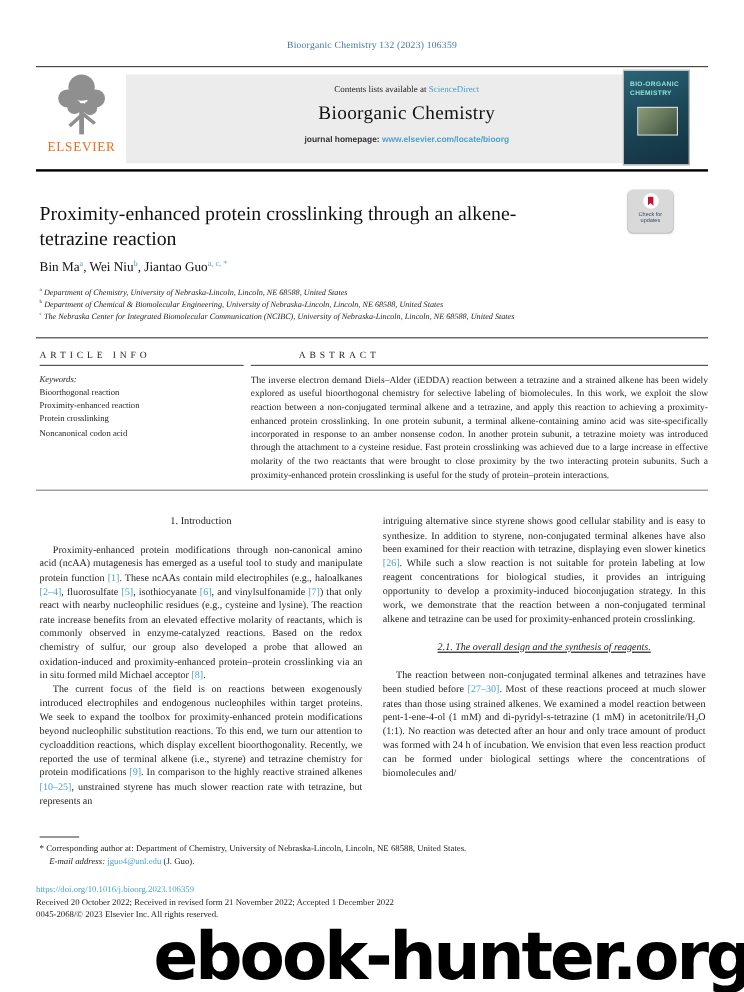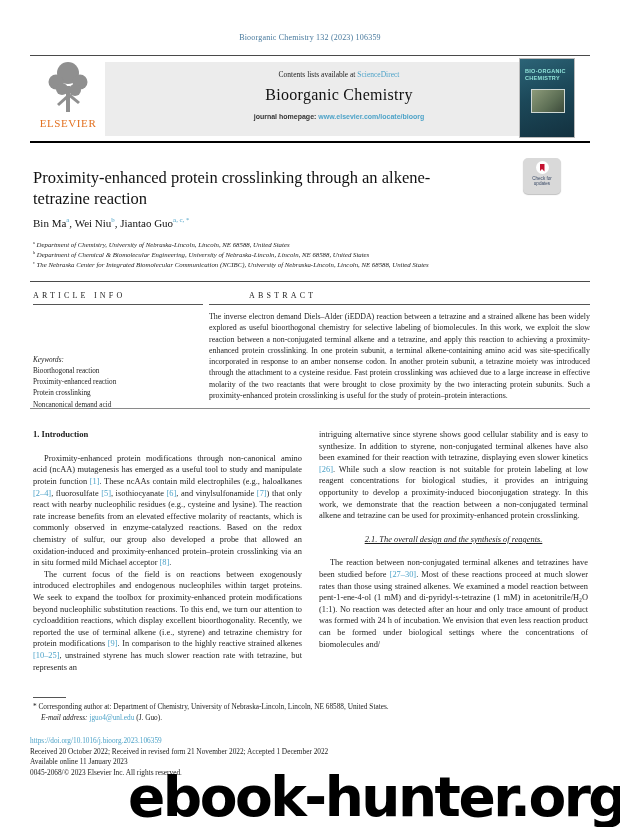--- a/index.html
+++ b/index.html
@@ -64,32 +64,32 @@
   .authors sup { color:#4ea3c8; }
 
   .affils { position:absolute; top:240px; left:33px; width:540px; font-size:6.8px; line-height:1.5; color:#222; }
   .affils .aff-line { font-style:italic; }
   .affils sup { font-style:normal; }
 
   
   .sec-heading { position:absolute; font-size:8px; letter-spacing:3.2px; color:#222; }
   .info-rule { position:absolute; top:304px; left:33px; width:170px; border-top:1px solid #555; }
   .abs-rule  { position:absolute; top:304px; left:209px; right:30px; border-top:1px solid #555; }
-  .keywords { position:absolute; top:311px; left:33px; width:165px; font-size:7.2px; line-height:1.55; color:#222;margin-top:44px; }
+  .keywords { position:absolute; top:311px; left:33px; width:165px; font-size:7.2px; line-height:1.55; color:#222; }
   .kw-label { font-style:italic; }
   .abstract {
     position:absolute; top:311px; left:209px; width:381px;
     font-size:7.9px; line-height:1.43; text-align:justify; color:#1c1c1c;
   }
 
   
   .col { position:absolute; top:429px; width:269px; font-size:8.4px; line-height:1.38; text-align:justify; color:#1c1c1c; }
   .col-left  { left:33px; }
   .col-right { left:319px; }
-  .blk-heading { font-weight:bold; font-size:8.6px; text-align:left; margin:14px 0 12px; }
+  .blk-heading { font-weight:normal; font-size:8.6px; text-align:center; margin:14px 0 12px; }
   .blk-heading:first-child { margin-top:0; }
   .blk-subheading { font-style:italic; font-size:8.4px; text-align:center; margin:12px 0 12px;text-decoration:underline; }
   .blk-para { }
   .blk-para.ind { text-indent:11px; }
 
   
   .footnote { position:absolute; top:697px; left:33px; width:556px; font-size:7.3px; line-height:1.5; color:#222; }
   .fn-rule { width:33px; border-top:1px solid #555; margin-bottom:4px; }
   .fn-l2 { padding-left:8px; }
   .footer { position:absolute; top:736px; left:30px; width:560px; font-size:7.3px; line-height:1.45; color:#222; }
@@ -165,21 +165,21 @@
 <div class="sec-heading" style="top:291px; left:33px;">ARTICLE INFO</div>
 <div class="sec-heading" style="top:291px; left:209px;margin-left:40px;">ABSTRACT</div>
 <div class="info-rule"></div>
 <div class="abs-rule"></div>
 
 <div class="keywords">
   <div class="kw-label">Keywords:</div>
   <div>Bioorthogonal reaction</div>
   <div>Proximity-enhanced reaction</div>
   <div>Protein crosslinking</div>
-  <div>Noncanonical demand acid</div>
+  <div>Noncanonical codon acid</div>
 </div>
 
 <div class="abstract">The inverse electron demand Diels–Alder (iEDDA) reaction between a tetrazine and a strained alkene has been widely explored as useful bioorthogonal chemistry for selective labeling of biomolecules. In this work, we exploit the slow reaction between a non-conjugated terminal alkene and a tetrazine, and apply this reaction to achieving a proximity-enhanced protein crosslinking. In one protein subunit, a terminal alkene-containing amino acid was site-specifically incorporated in response to an amber nonsense codon. In another protein subunit, a tetrazine moiety was introduced through the attachment to a cysteine residue. Fast protein crosslinking was achieved due to a large increase in effective molarity of the two reactants that were brought to close proximity by the two interacting protein subunits. Such a proximity-enhanced protein crosslinking is useful for the study of protein–protein interactions.</div>
 
 <div class="rule-light" style="top:408px;"></div>
 
 <div class="col col-left">
     <div class="blk-heading"><span>1.  Introduction</span></div>
     <div class="blk-para ind"><span>Proximity-enhanced protein modifications through non-canonical amino acid (ncAA) mutagenesis has emerged as a useful tool to study and manipulate protein function </span><span class="lnk">[1]</span><span>. These ncAAs contain mild electrophiles (e.g., haloalkanes </span><span class="lnk">[2–4]</span><span>, fluorosulfate </span><span class="lnk">[5]</span><span>, isothiocyanate </span><span class="lnk">[6]</span><span>, and vinylsulfonamide </span><span class="lnk">[7]</span><span>) that only react with nearby nucleophilic residues (e.g., cysteine and lysine). The reaction rate increase benefits from an elevated effective molarity of reactants, which is commonly observed in enzyme-catalyzed reactions. Based on the redox chemistry of sulfur, our group also developed a probe that allowed an oxidation-induced and proximity-enhanced protein–protein crosslinking via an in situ formed mild Michael acceptor </span><span class="lnk">[8]</span><span>.</span></div>
     <div class="blk-para ind"><span>The current focus of the field is on reactions between exogenously introduced electrophiles and endogenous nucleophiles within target proteins. We seek to expand the toolbox for proximity-enhanced protein modifications beyond nucleophilic substitution reactions. To this end, we turn our attention to cycloaddition reactions, which display excellent bioorthogonality. Recently, we reported the use of terminal alkene (i.e., styrene) and tetrazine chemistry for protein modifications </span><span class="lnk">[9]</span><span>. In comparison to the highly reactive strained alkenes </span><span class="lnk">[10–25]</span><span>, unstrained styrene has much slower reaction rate with tetrazine, but represents an</span></div>
@@ -192,17 +192,16 @@
 
 <div class="footnote">
   <div class="fn-rule"></div>
   <div>*  Corresponding author at: Department of Chemistry, University of Nebraska-Lincoln, Lincoln, NE 68588, United States.</div>
   <div class="fn-l2"><span class="it">E-mail address: </span><span class="lnk">jguo4@unl.edu</span><span> (J. Guo).</span></div>
 </div>
 
 <div class="footer">
   <div class="lnk">https://doi.org/10.1016/j.bioorg.2023.106359</div>
   <div>Received 20 October 2022; Received in revised form 21 November 2022; Accepted 1 December 2022</div>
-  <div>Available online 11 January 2023</div>
   <div>0045-2068/© 2023 Elsevier Inc. All rights reserved.</div>
 </div>
 
 <div class="watermark">ebook-hunter.org</div>
 
 </body></html>

